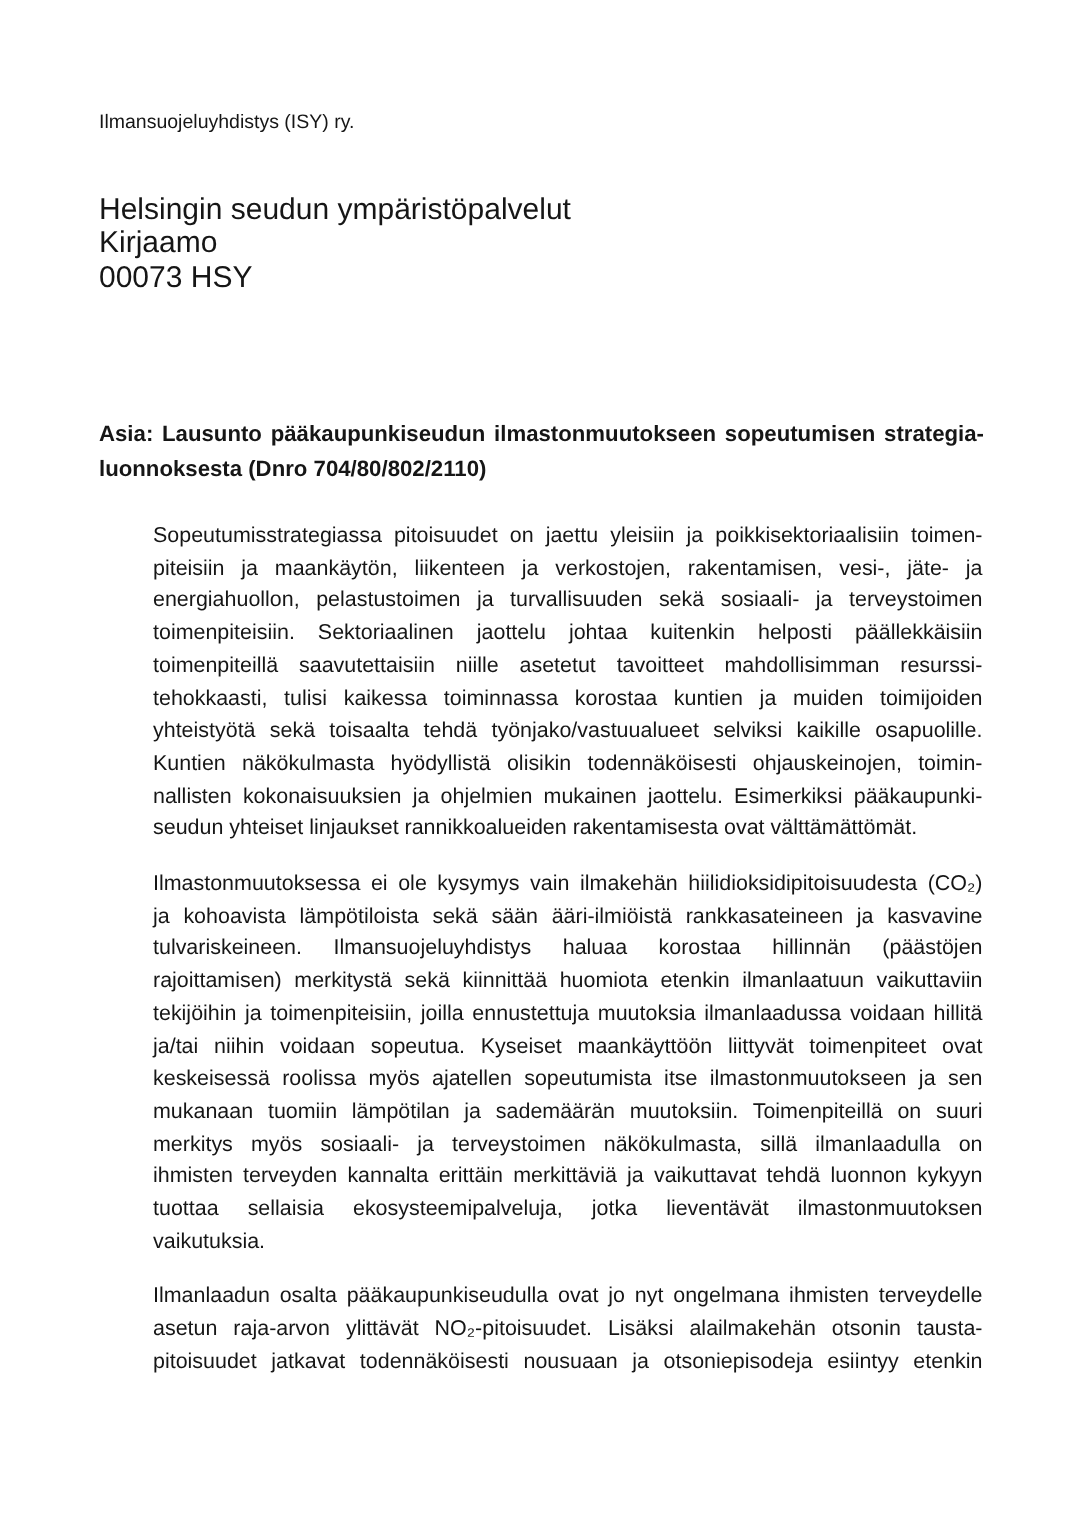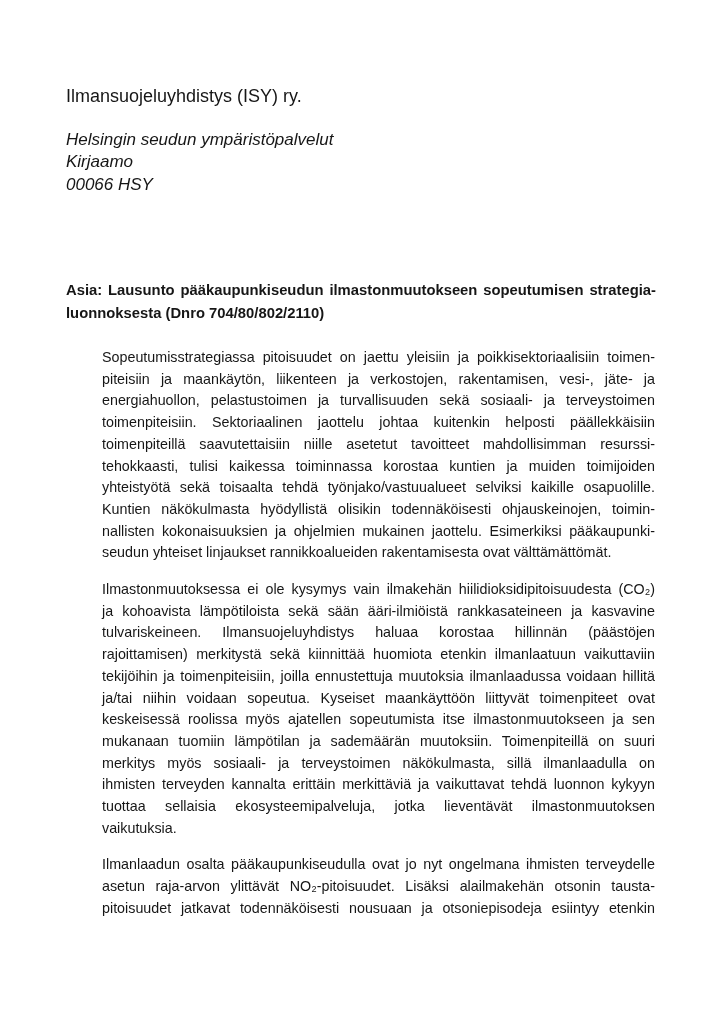--- a/index.html
+++ b/index.html
@@ -13,31 +13,30 @@
     height: 1024px;
     background: #ffffff;
     overflow: hidden;
     font-family: "Liberation Sans", "DejaVu Sans", sans-serif;
     color: #161616;
     -webkit-font-smoothing: antialiased;
   }
   .sender {
     position: absolute;
     left: 66px;
-    top: 88px;
-    font-size: 18px;
+    top: 72px;
+    font-size: 13px;
     line-height: 17px;
   }
   .recipient {
     position: absolute;
     left: 66px;
     top: 129px;
-    font-size: 17px;
+    font-size: 20px;
     line-height: 22.4px;
-    font-style: italic;
   }
   .subject {
     position: absolute;
     left: 66px;
     top: 279px;
     width: 590px;
     font-size: 14.8px;
     font-weight: 700;
     line-height: 22.5px;
   }
@@ -64,21 +63,21 @@
 </head>
 <body>
 
 <div class="page">
 
   <div class="sender">Ilmansuojeluyhdistys (ISY) ry.</div>
 
   <div class="recipient">
     <div>Helsingin seudun ympäristöpalvelut</div>
     <div>Kirjaamo</div>
-    <div>00066 HSY</div>
+    <div>00073 HSY</div>
   </div>
 
   <div class="subject">
     <div class="line">Asia: Lausunto pääkaupunkiseudun ilmastonmuutokseen sopeutumisen strategia-</div>
     <div class="line last">luonnoksesta (Dnro 704/80/802/2110)</div>
   </div>
 
   <div class="body-text">
 
     <div class="paragraph">

